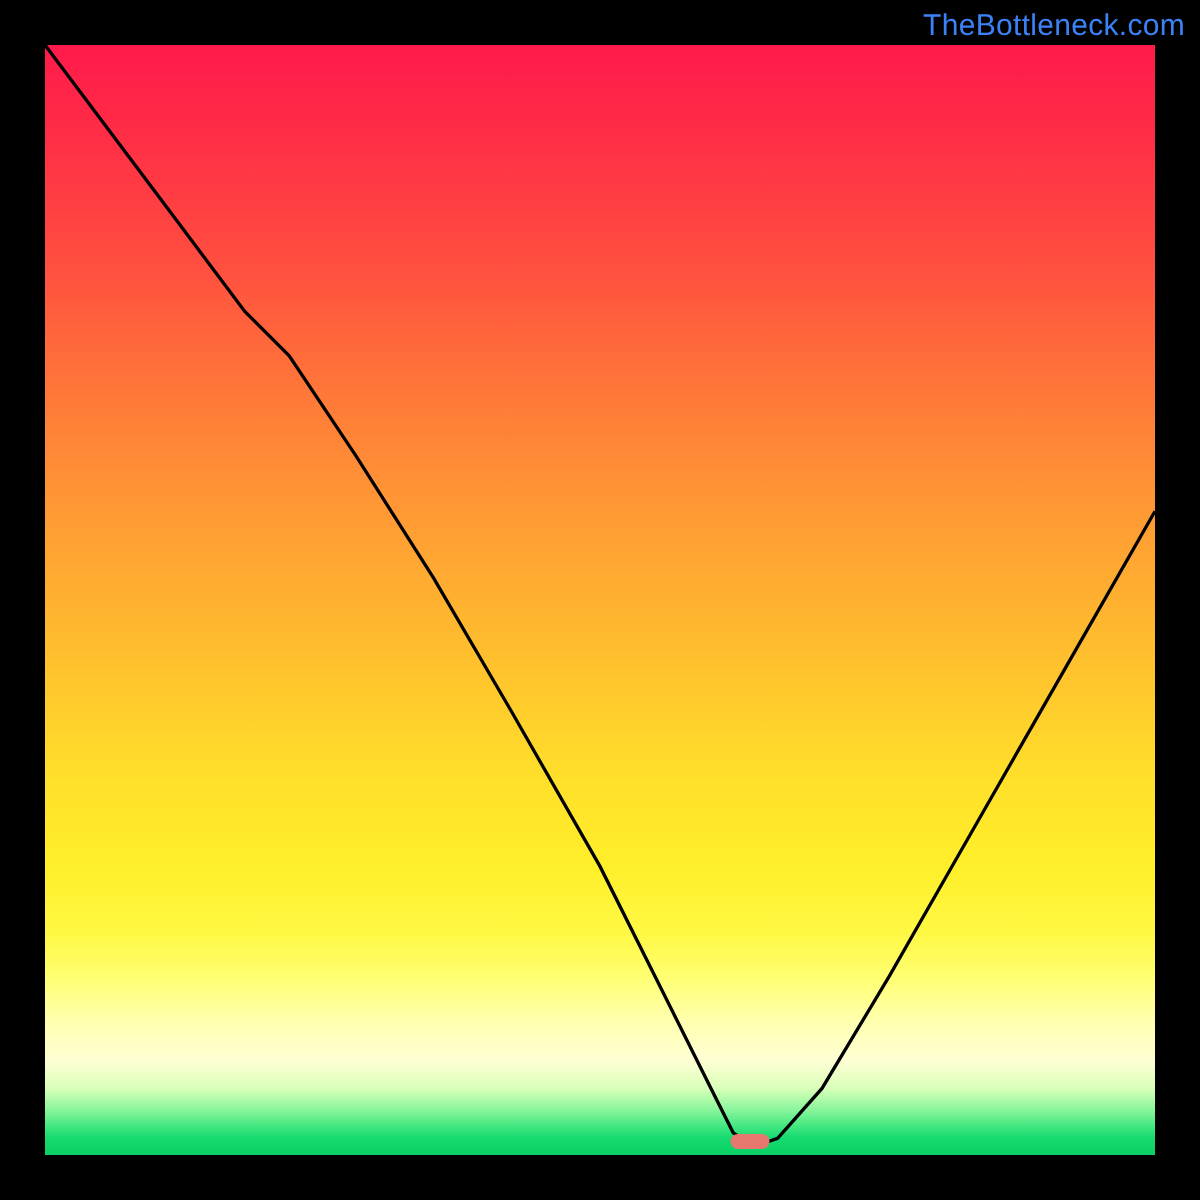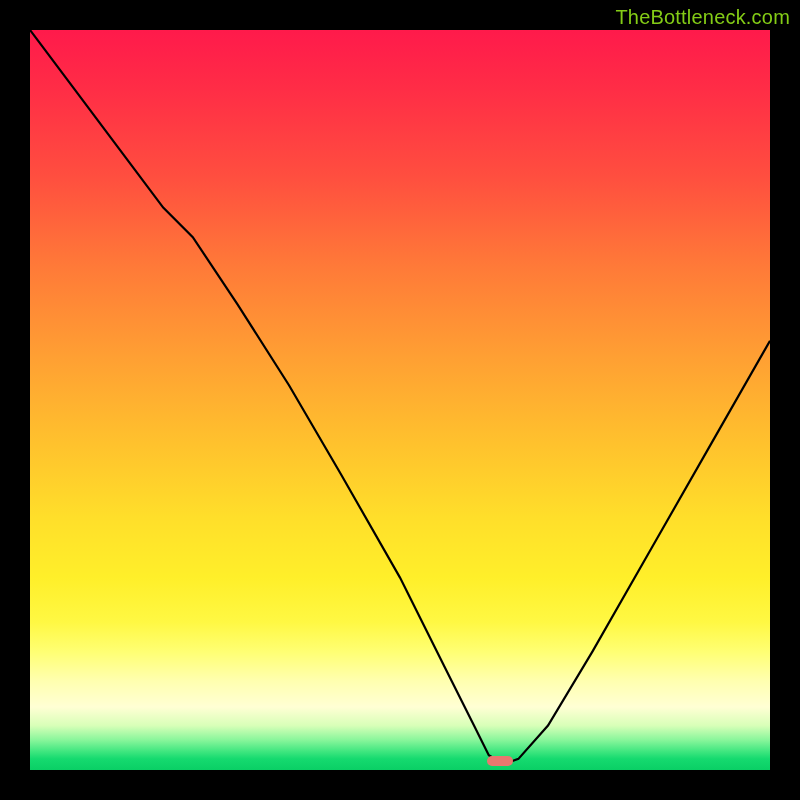--- a/index.html
+++ b/index.html
@@ -68,21 +68,21 @@
     width: 26px;
     height: 10px;
     border-radius: 5px;
     background: #e8776f;
     transform: translate(-50%, -50%);
   }
   .watermark {
     position: absolute;
     top: 6px;
     right: 10px;
-    color: #84cc16;
+    color: #3b82f6;
     font-size: 20px;
     font-weight: 500;
     letter-spacing: 0.2px;
     user-select: none;
   }
 </style>
 </head>
 <body>
 
 <div class="frame">

